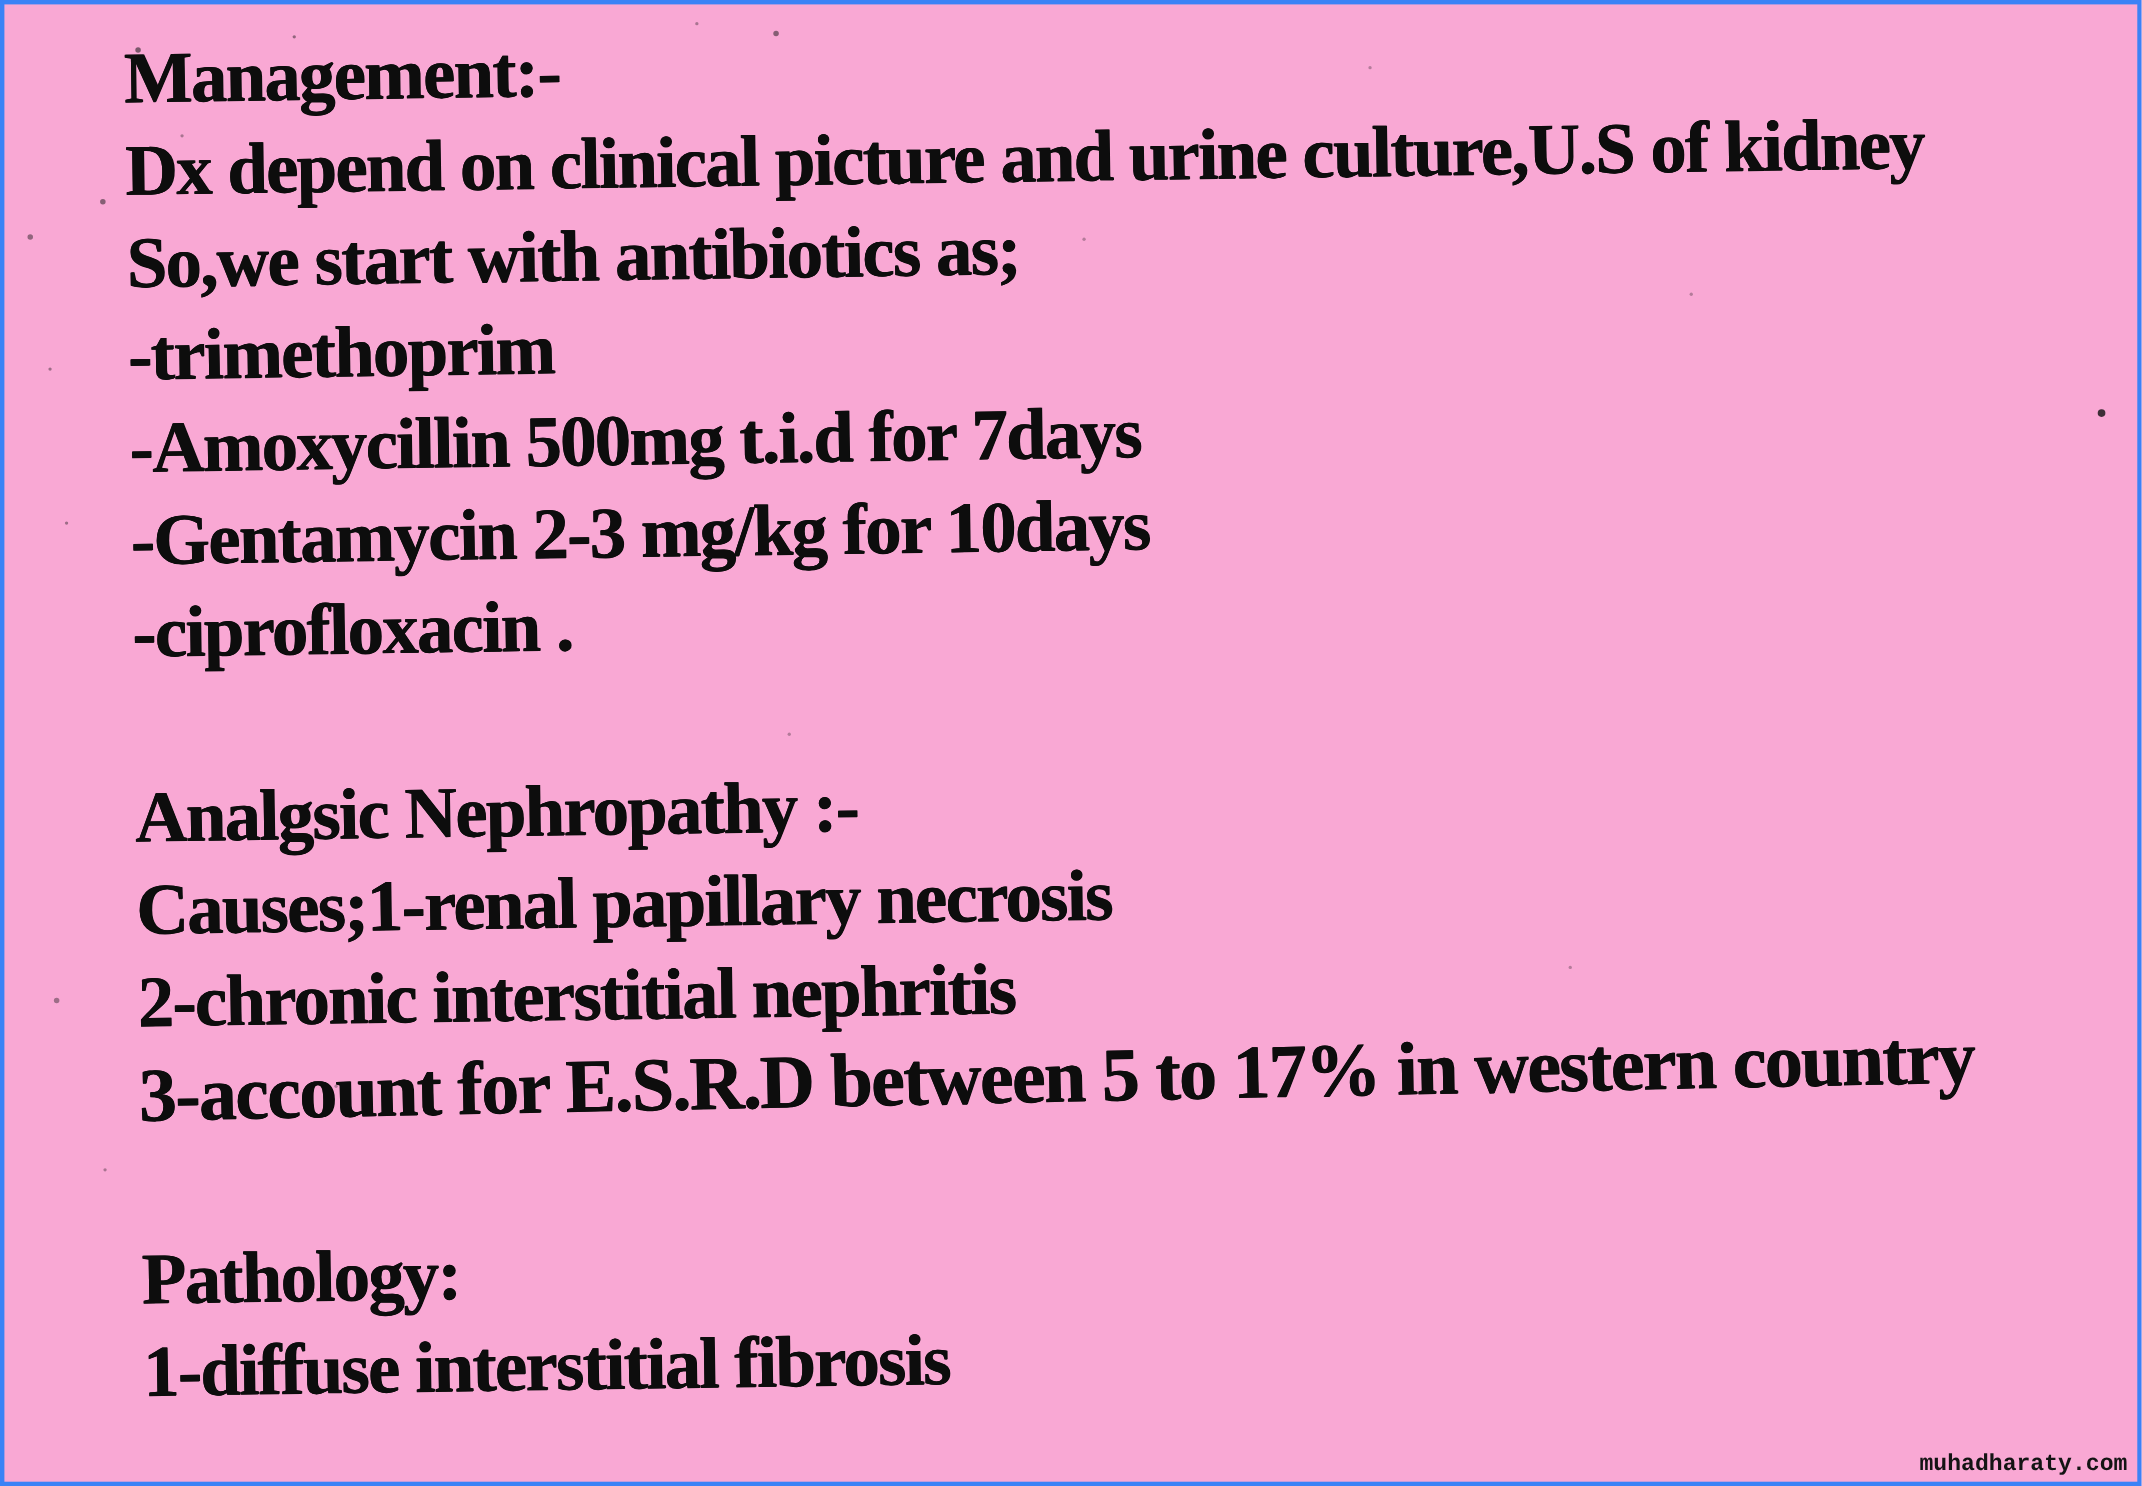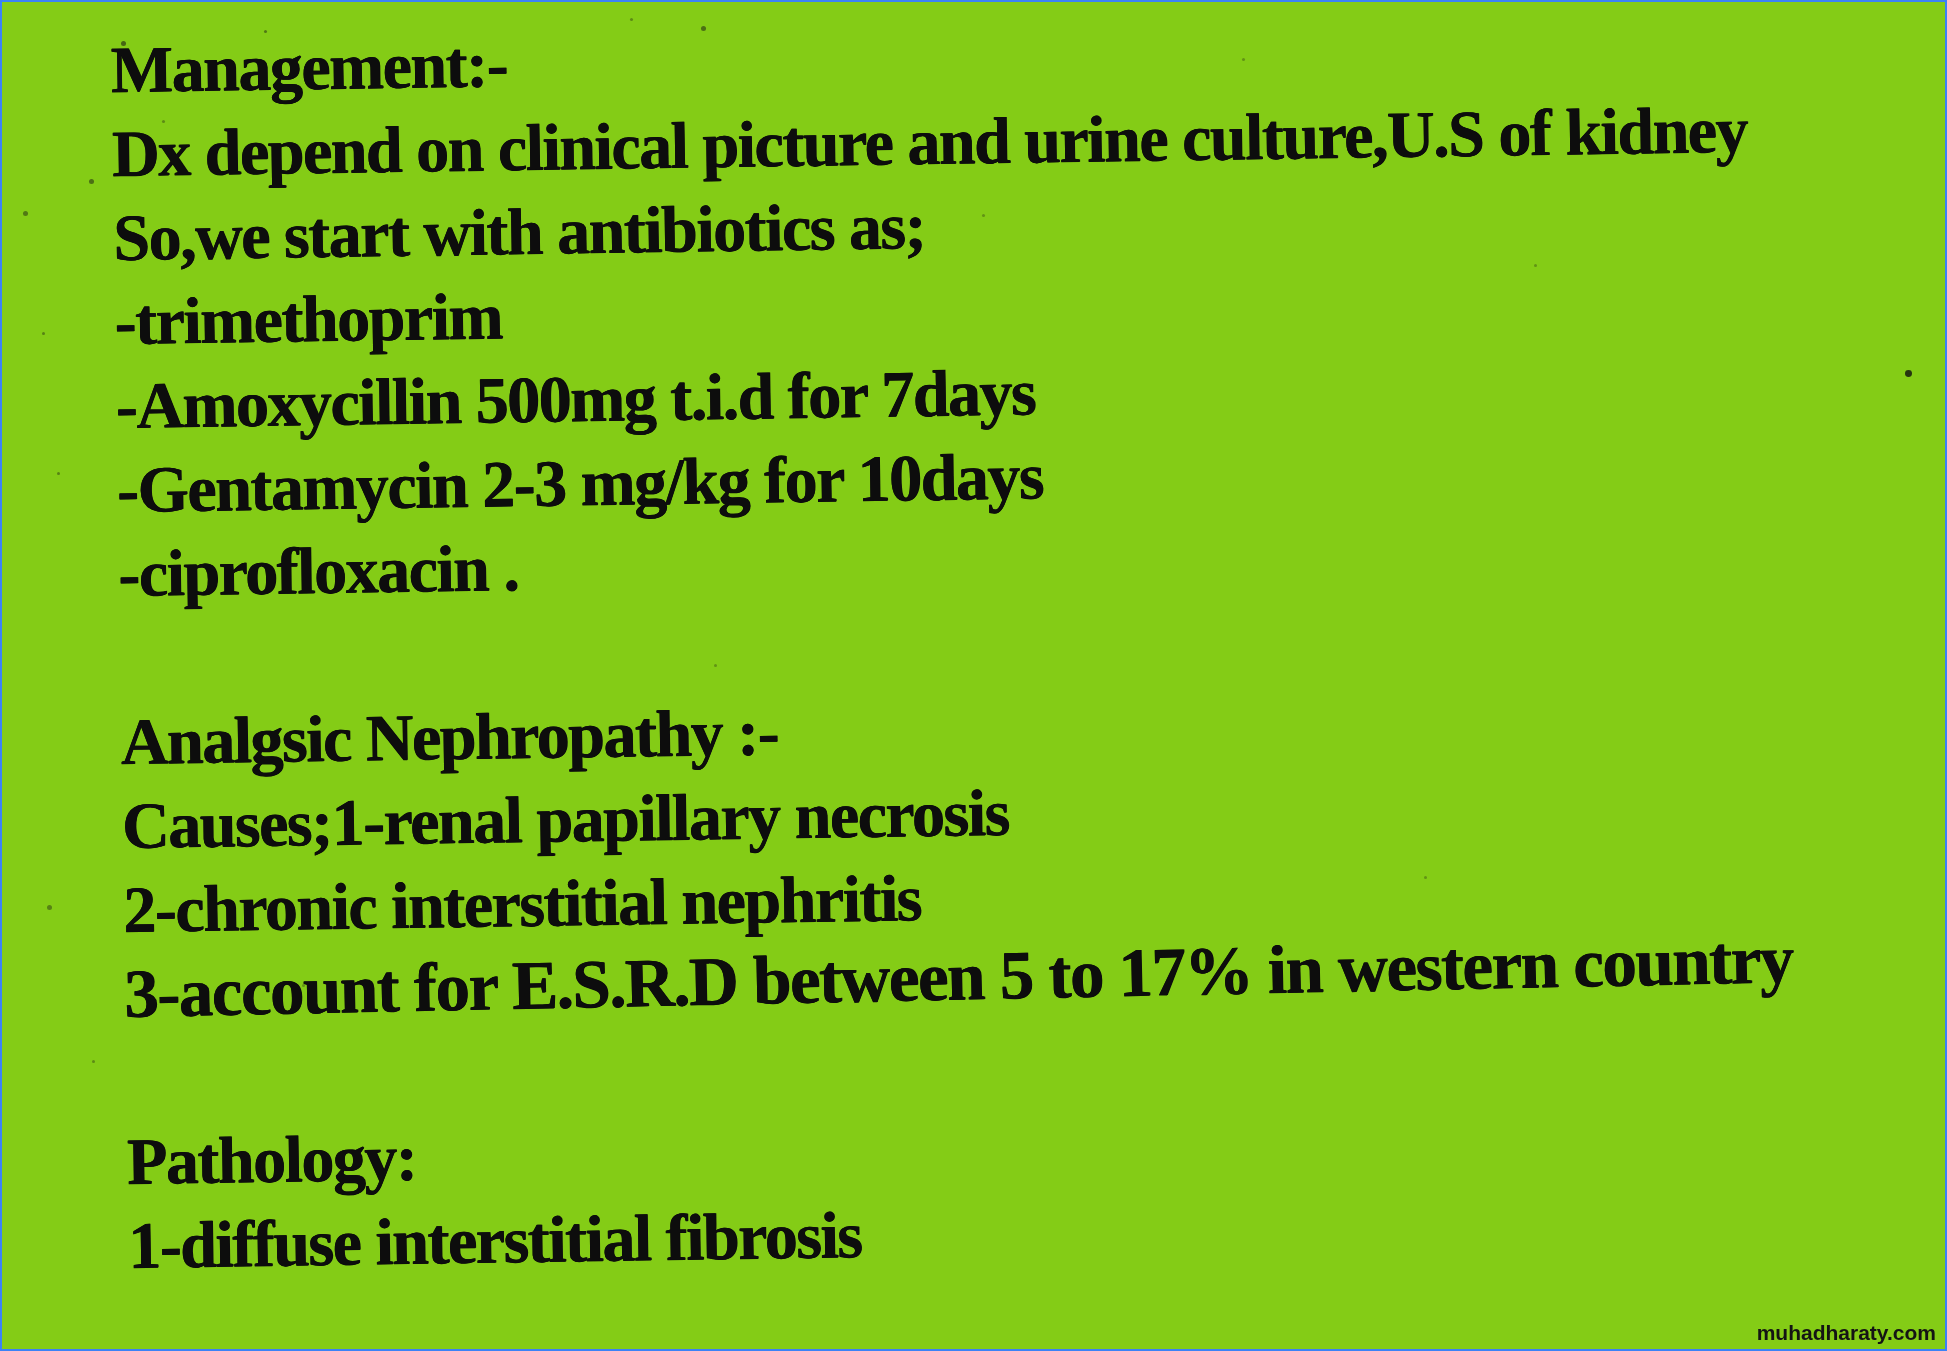--- a/index.html
+++ b/index.html
@@ -5,22 +5,22 @@
   html, body {
     margin: 0;
     padding: 0;
     background: #ffffff;
   }
   .page {
     position: relative;
     width: 1947px;
     height: 1351px;
     box-sizing: border-box;
-    background: #84cc16;
-    border: 2px solid #3b82f6;
+    background: #f9a8d4;
+    border: 4px solid #3b82f6;
     overflow: hidden;
     font-family: "Liberation Serif", "DejaVu Serif", serif;
     padding-left: 28px;
   }
   
   .speckles {
     position: absolute;
     top: 0; left: 0;
     width: 3px; height: 3px;
     background: transparent;
@@ -67,21 +67,21 @@
   }
   .line.wide {
     font-size: 69px;
     transform: rotate(-0.35deg);
     transform-origin: left bottom;
   }
   .watermark {
     position: absolute;
     right: 9px;
     bottom: 4px;
-    font-family: Liberation Sans, sans-serif;
+    font-family: Liberation Mono, monospace;
     font-size: 21px;
     font-weight: 700;
     color: #141414;
     letter-spacing: 0;
   }
 </style>
 </head>
 <body>
 
 <div class="page">

